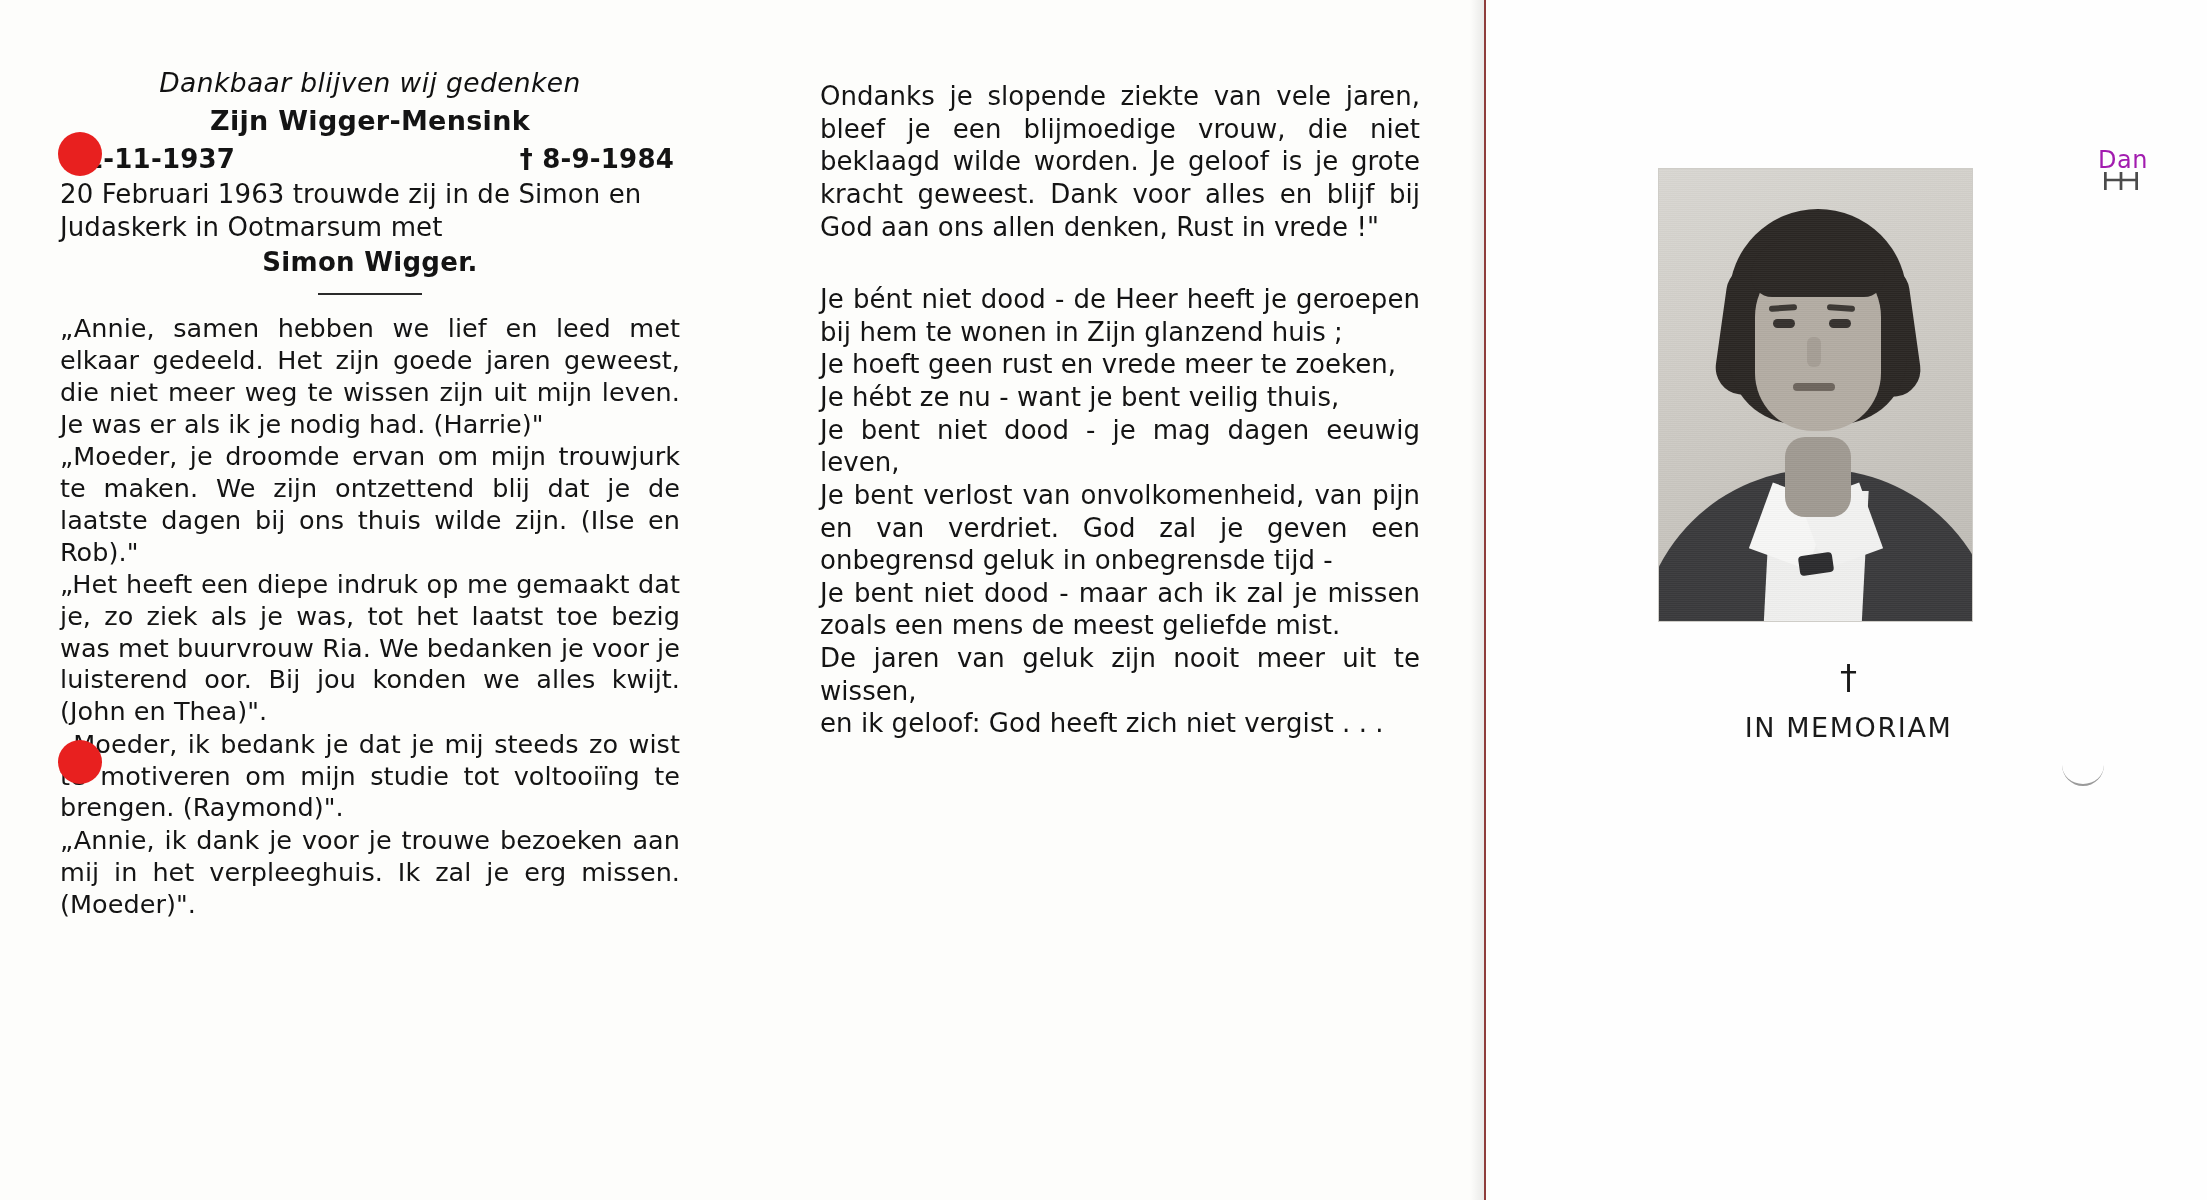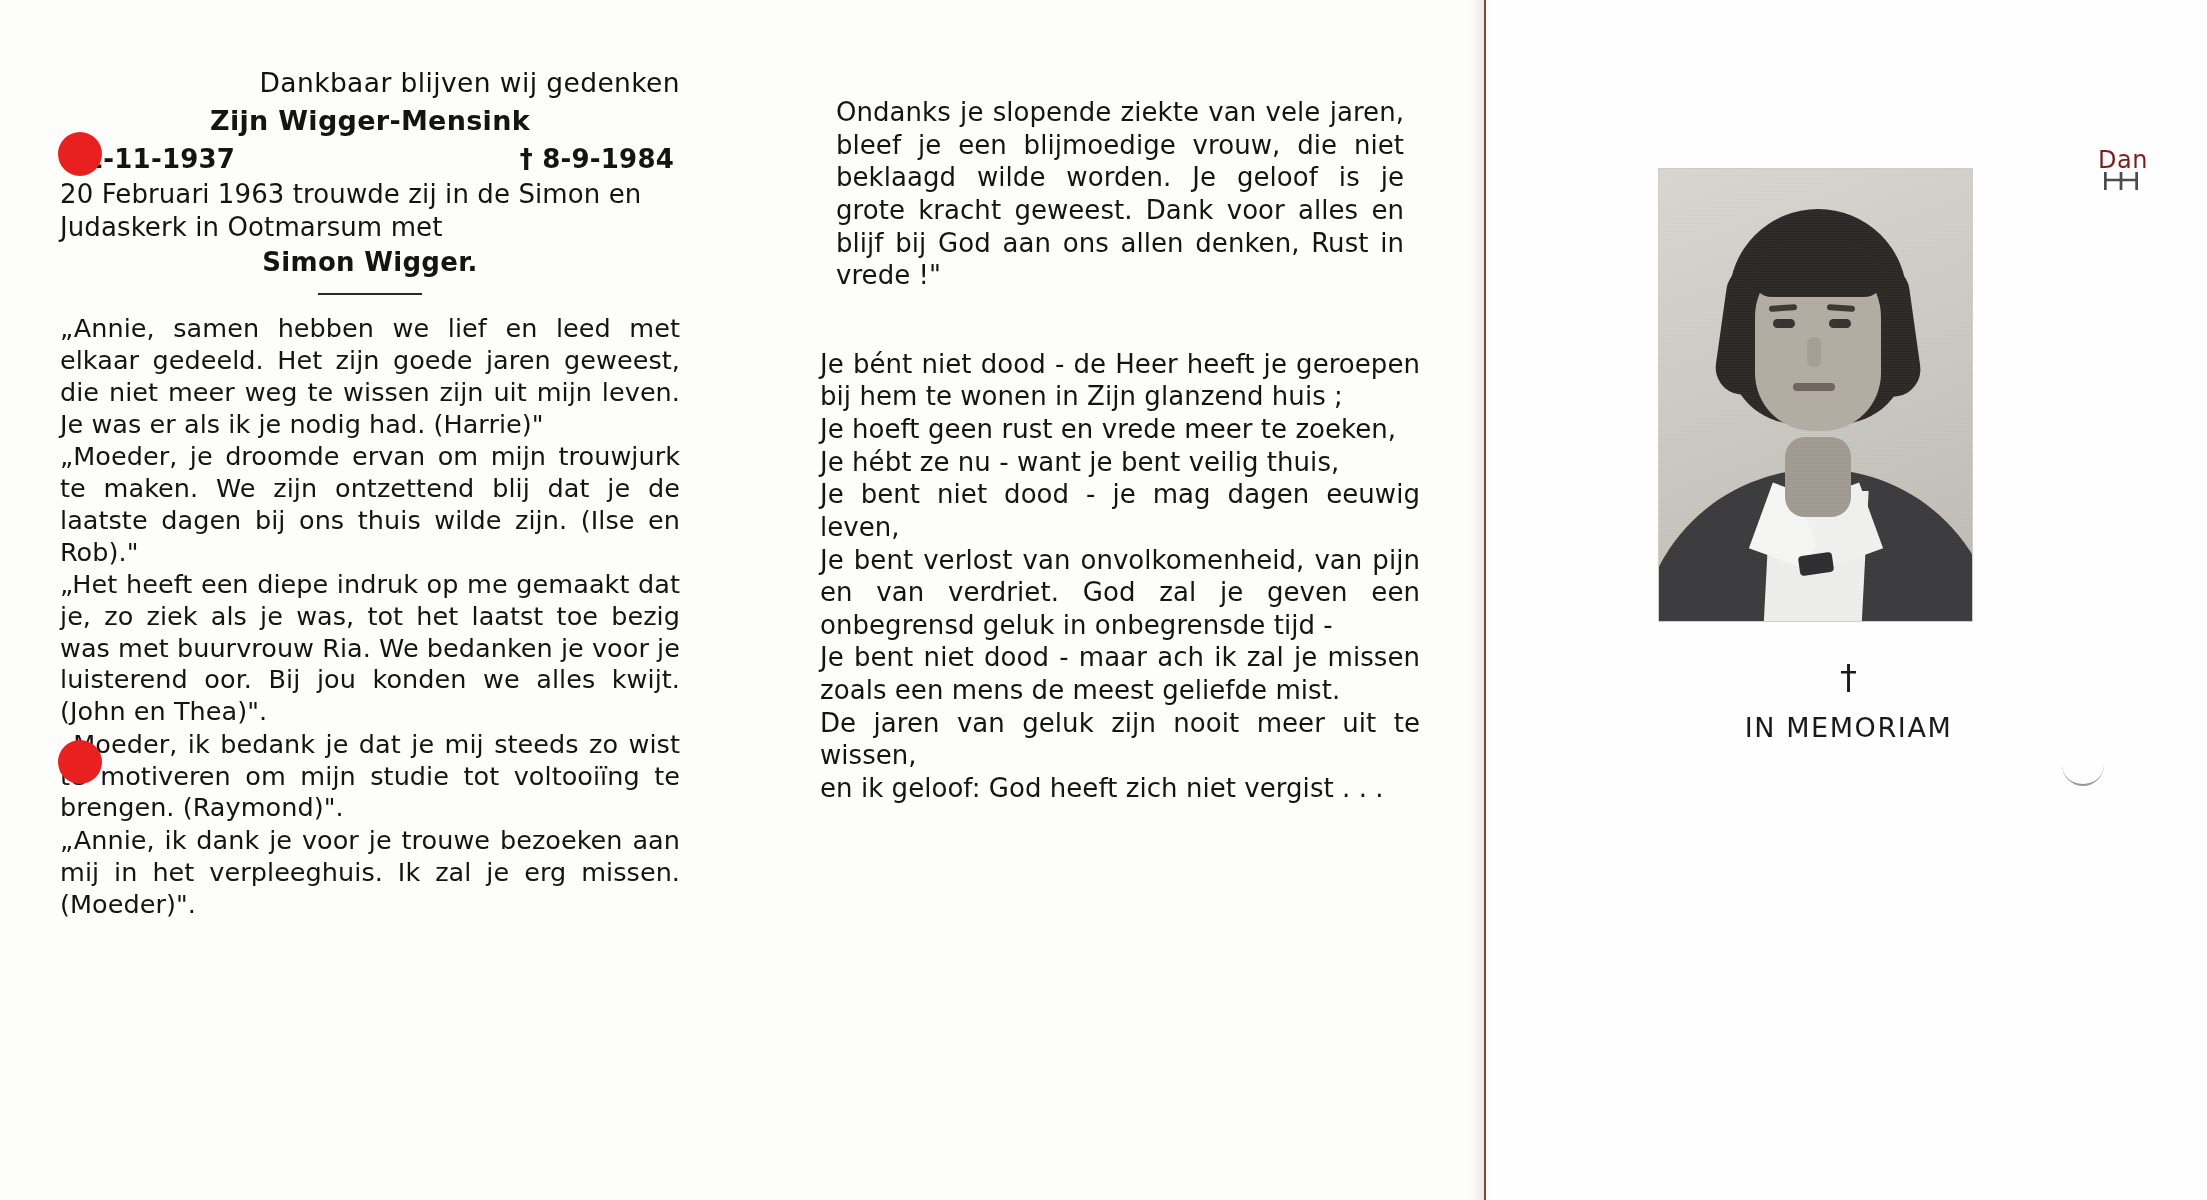--- a/index.html
+++ b/index.html
@@ -25,25 +25,26 @@
   .col {
     position: absolute;
     top: 0;
     height: 1200px;
     box-sizing: border-box;
   }
   #col-left  { left: 60px;  width: 620px; padding-top: 66px; }
   #col-mid   { left: 820px; width: 600px; padding-top: 80px; }
 
   .hdr-line {
-    text-align: right;
+    text-align: center;
     font-size: 26.5px;
     letter-spacing: 0.4px;
     line-height: 1.28;
     color: #111;
+    font-style: italic;
   }
   .hdr-name {
     text-align: center;
     font-size: 27px;
     font-weight: bold;
     letter-spacing: 0.3px;
     margin-top: 5px;
   }
   .dates-row {
     display: flex;
@@ -81,21 +82,21 @@
     margin: 0 0 1px 0;
     text-indent: 0;
   }
   .para + .para { margin-top: 1px; }
 
   .mid-para {
     font-size: 26px;
     line-height: 1.255;
     letter-spacing: 0.05px;
     text-align: justify;
-    margin: 16px;
+    margin: 0;
   }
   .gap { height: 40px; }
   .poem-line {
     font-size: 26px;
     line-height: 1.255;
     letter-spacing: 0.05px;
     text-align: justify;
     margin: 0;
   }
 
@@ -318,21 +319,21 @@
     border-radius: 50%;
     background: #e8201f;
   }
   #dot1 { left: 58px;  top: 132px; width: 44px; height: 44px; }
   #dot2 { left: 58px;  top: 740px; width: 44px; height: 44px; }
   #corner-dan {
     position: absolute;
     left: 2098px;
     top: 146px;
     font-size: 24px;
-    color: #7f1d1d;
+    color: #a21caf;
     letter-spacing: .5px;
   }
   #corner-mark {
     position: absolute;
     left: 2104px;
     top: 172px;
     width: 34px;
     height: 18px;
     background: #2b2b2b;
     clip-path: polygon(0 38%,100% 38%,100% 52%,0 52%, 0 0, 8% 0, 8% 100%, 46% 100%, 46% 0, 54% 0, 54% 100%, 92% 100%, 92% 0, 100% 0, 100% 100%, 0 100%);

